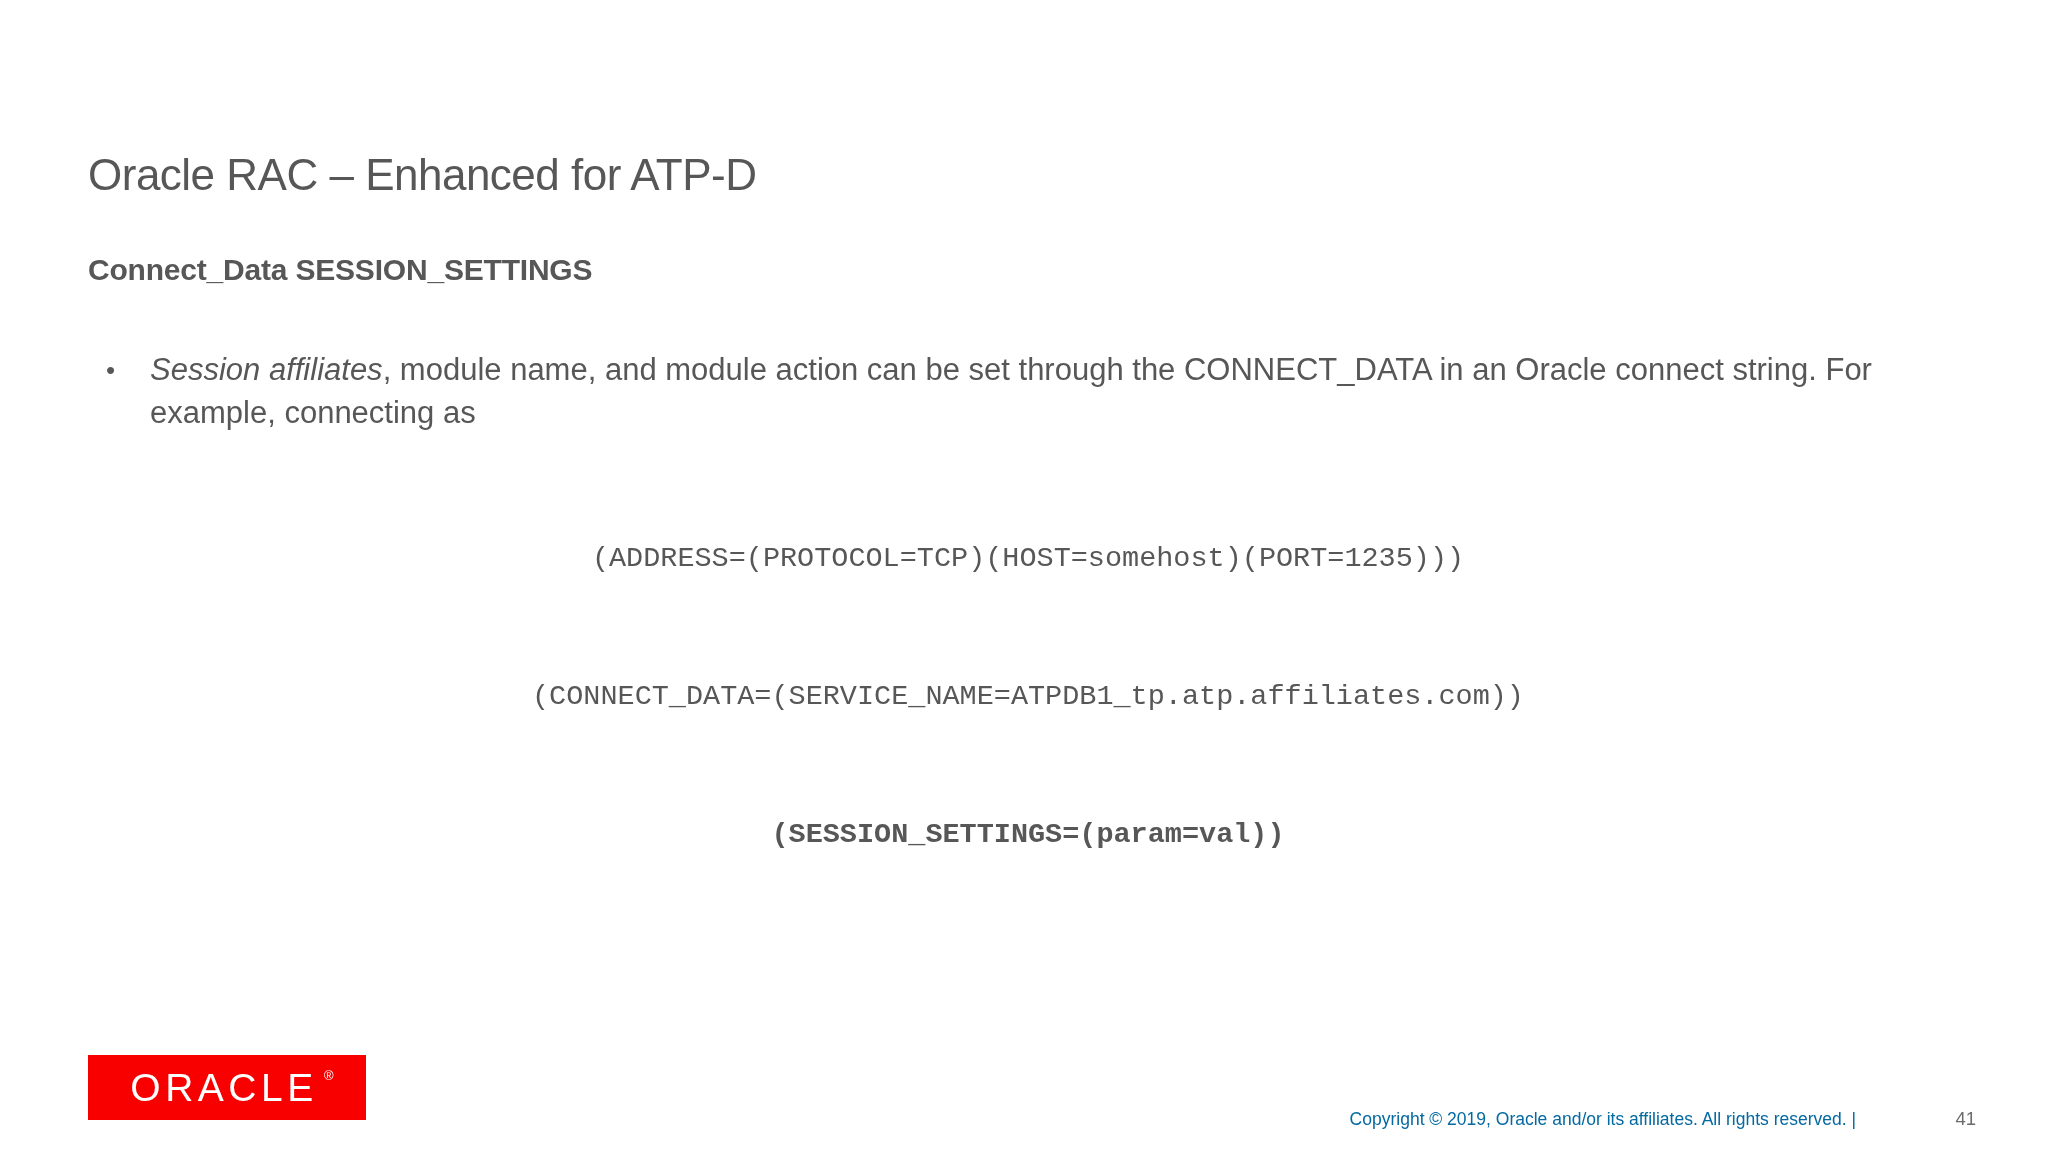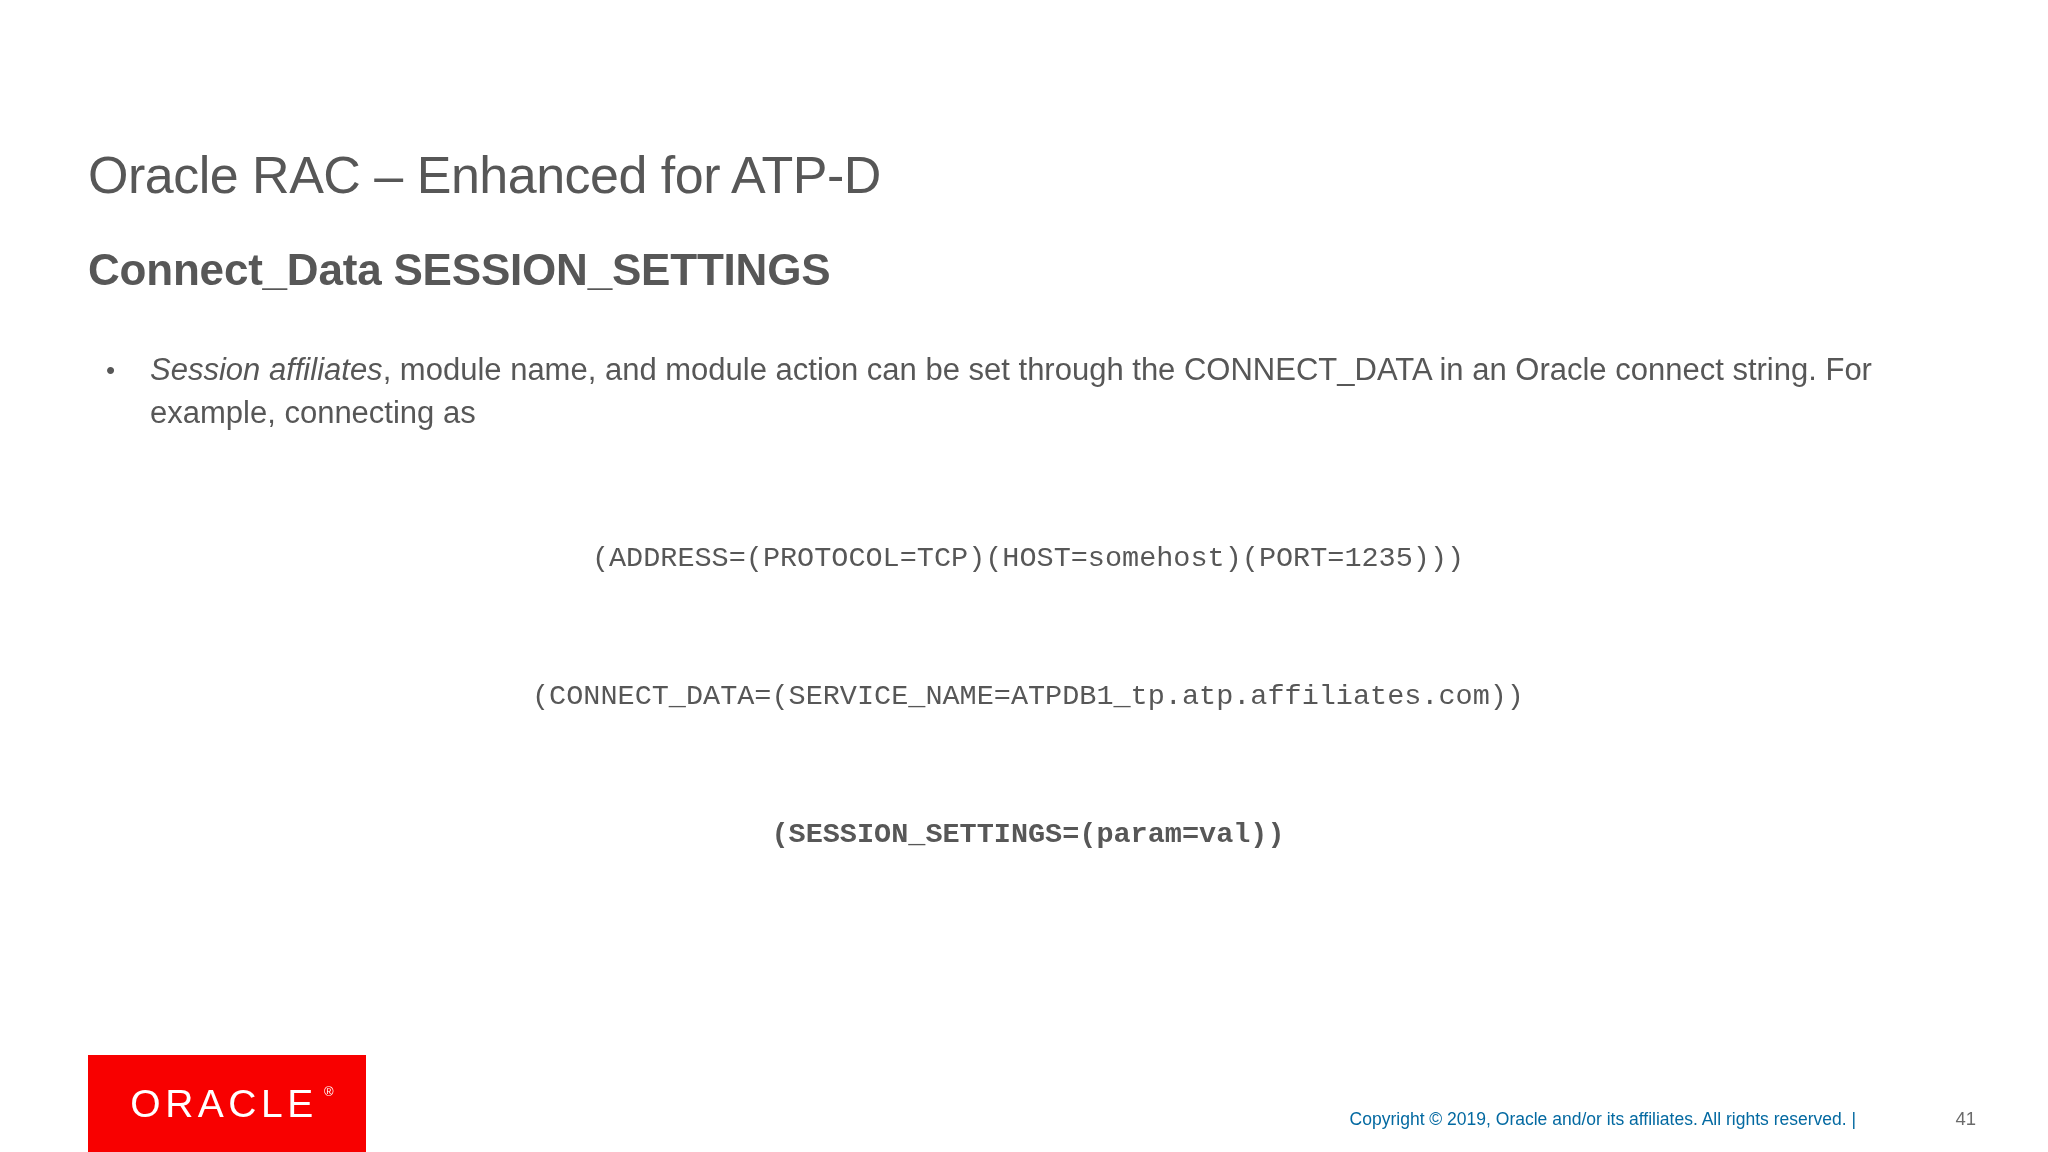--- a/index.html
+++ b/index.html
@@ -22,33 +22,33 @@
     position: absolute;
     inset: 0;
     background: #ffffff;
   }
 
   
   .title {
     position: absolute;
     left: 88px;
     top: 142px;
-    font-size: 52px;
+    font-size: 44px;
     line-height: 66px;
     font-weight: 400;
     color: #575757;
     letter-spacing: -0.5px;
     white-space: nowrap;
   }
 
   .subtitle {
     position: absolute;
     left: 88px;
     top: 248px;
-    font-size: 44px;
+    font-size: 30px;
     line-height: 44px;
     font-weight: 700;
     color: #575757;
     letter-spacing: -0.2px;
     white-space: nowrap;
   }
 
   
   .body {
     position: absolute;
@@ -91,21 +91,21 @@
     white-space: pre;
   }
   .code-block .bold { font-weight: 700; }
 
   
   .logo {
     position: absolute;
     left: 88px;
     top: 1055px;
     width: 278px;
-    height: 98px;
+    height: 65px;
     background: #f80000;
     display: flex;
     align-items: center;
     justify-content: center;
   }
   .logo-text {
     position: relative;
     color: #ffffff;
     font-size: 39px;
     font-weight: 400;

